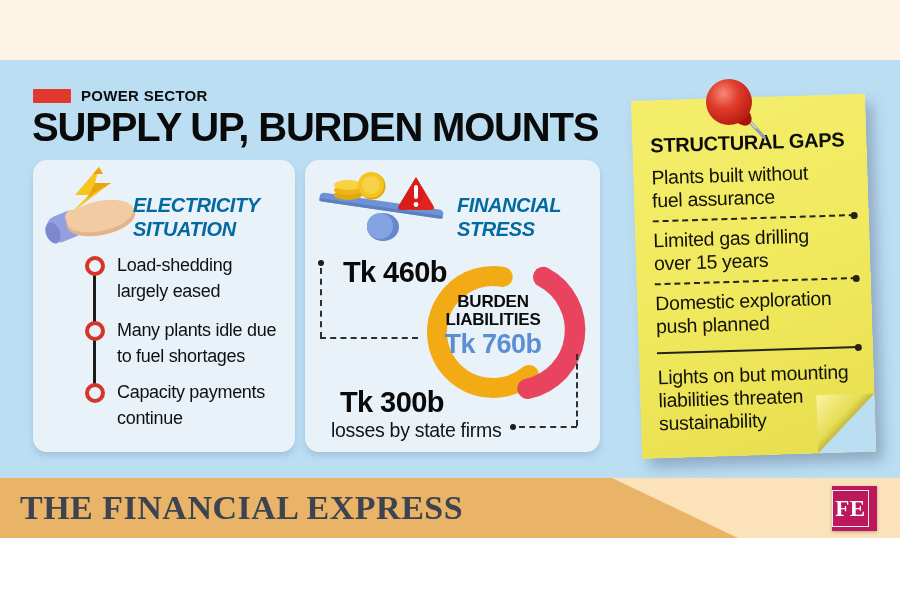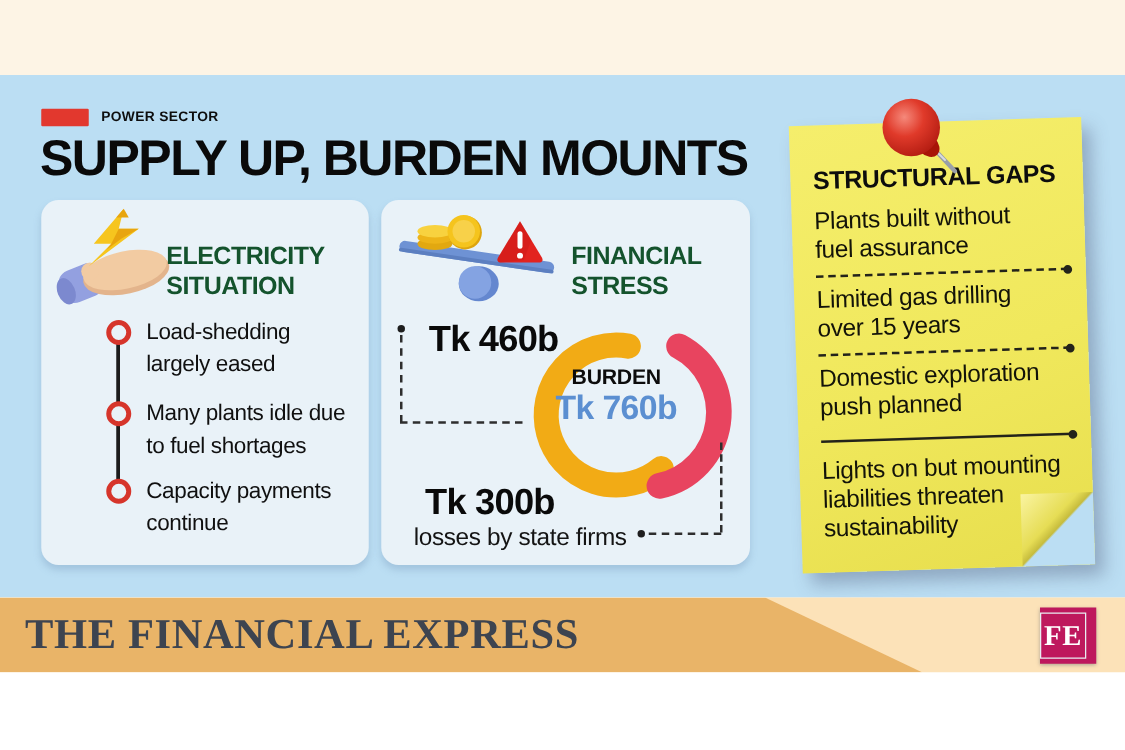--- a/index.html
+++ b/index.html
@@ -7,31 +7,31 @@
   .canvas { position:relative; width:900px; height:600px; overflow:hidden; background:#ffffff; }
 
   .top-strip { position:absolute; left:0; top:0; width:900px; height:60px; background:#fdf4e5; }
   .main-bg   { position:absolute; left:0; top:60px; width:900px; height:418px; background:#bbdef3; }
 
   .pre { white-space:pre-line; }
 
   
   .kicker { position:absolute; left:33px; top:87px; display:flex; align-items:center; gap:10px; }
   .kicker-swatch { width:38px; height:14px; background:#e2382e; border-radius:1px; }
-  .kicker-label { font-size:11px; font-weight:700; color:#0d0d0d; letter-spacing:.3px;text-align:center; }
+  .kicker-label { font-size:15px; font-weight:700; color:#0d0d0d; letter-spacing:.3px;text-align:center; }
   .page-title { position:absolute; left:32px; top:105px; font-size:40px; font-weight:700;
                 color:#0a0a0a; letter-spacing:-1.2px; }
 
   
   .card { position:absolute; top:160px; height:292px; background:#e9f2f8; border-radius:14px;
           box-shadow:0 4px 6px rgba(125,158,190,.40); }
   .card-left { left:33px;  width:262px; }
   .card-mid  { left:305px; width:295px; }
-  .card-title { position:absolute; font-size:20px; font-weight:700; color:#14532d;
-                line-height:24px; letter-spacing:-.4px; }
+  .card-title { position:absolute; font-size:20px; font-weight:700; color:#0369a1;
+                line-height:24px; letter-spacing:-.4px;font-style:italic; }
 
   
   .elec-icon { position:absolute; left:12px; top:5px; }
   .timeline-line { position:absolute; left:60px; top:105px; width:3px; height:128px; background:#1c1c1c; }
   .bullet-marker { position:absolute; left:52px; width:20px; height:20px; border:4px solid #d6352b;
                    border-radius:50%; background:#e9f2f8; }
   .bullet-item { position:absolute; left:84px; font-size:18px; line-height:26px; color:#101010;
                  letter-spacing:-.3px; }
 
   
@@ -139,20 +139,21 @@
     <div class="dash-v" style="left:15px; top:108px; height:70px;"></div>
     <div class="dash-h" style="left:15px; top:177px; width:98px;"></div>
     <div class="amt" style="left:38px; top:96px;">Tk 460b</div>
 
     <svg class="donut-svg" width="195" height="175" viewBox="0 0 195 175">
       <path d="M97.7 30.9 A56 56 0 1 0 124 128.9" fill="none" stroke="#f2ab15" stroke-width="20" stroke-linecap="round"></path>
       <path d="M138.2 31 A60 60 0 0 1 122.5 142.7" fill="none" stroke="#e8445f" stroke-width="20.5" stroke-linecap="round"></path>
     </svg>
     <div class="donut-label">
       <div class="l1">BURDEN</div>
+      <div class="l1">LIABILITIES</div>
       <div class="val">Tk 760b</div>
     </div>
 
     <div class="amt" style="left:35px; top:226px;">Tk 300b</div>
     <div class="amt-sub" style="left:26px; top:258px;">losses by state firms</div>
     <div class="dot" style="left:205px; top:264px;"></div>
     <div class="dash-h" style="left:214px; top:266px; width:58px;"></div>
     <div class="dash-v" style="left:271px; top:194px; height:72px;"></div>
   </div>
 

